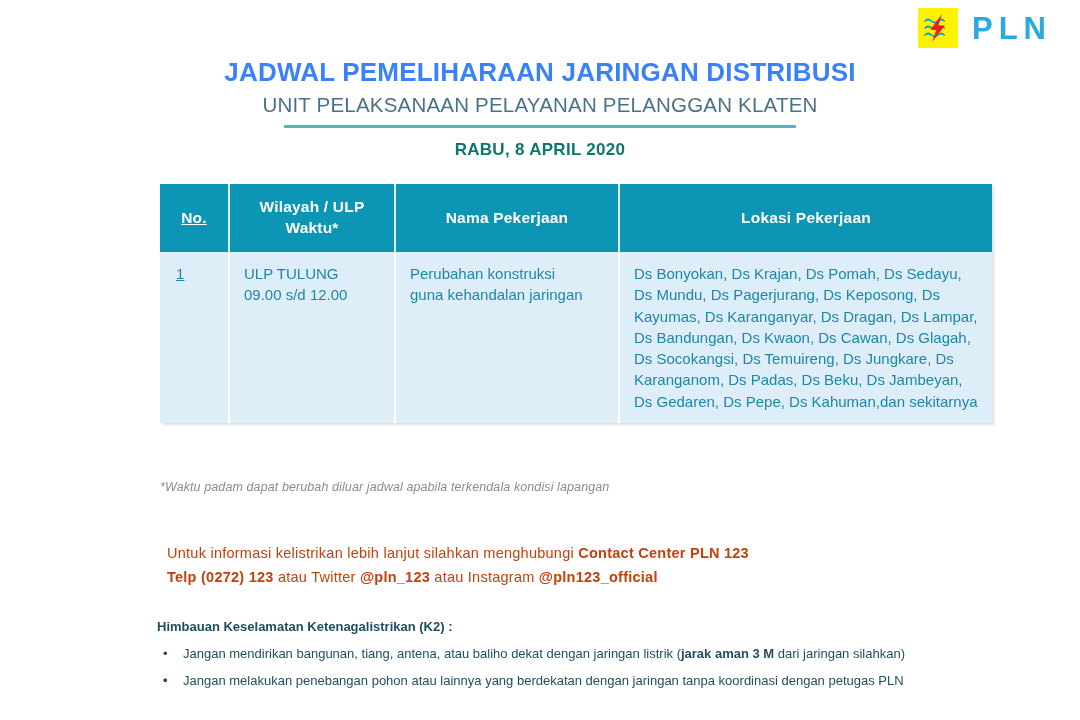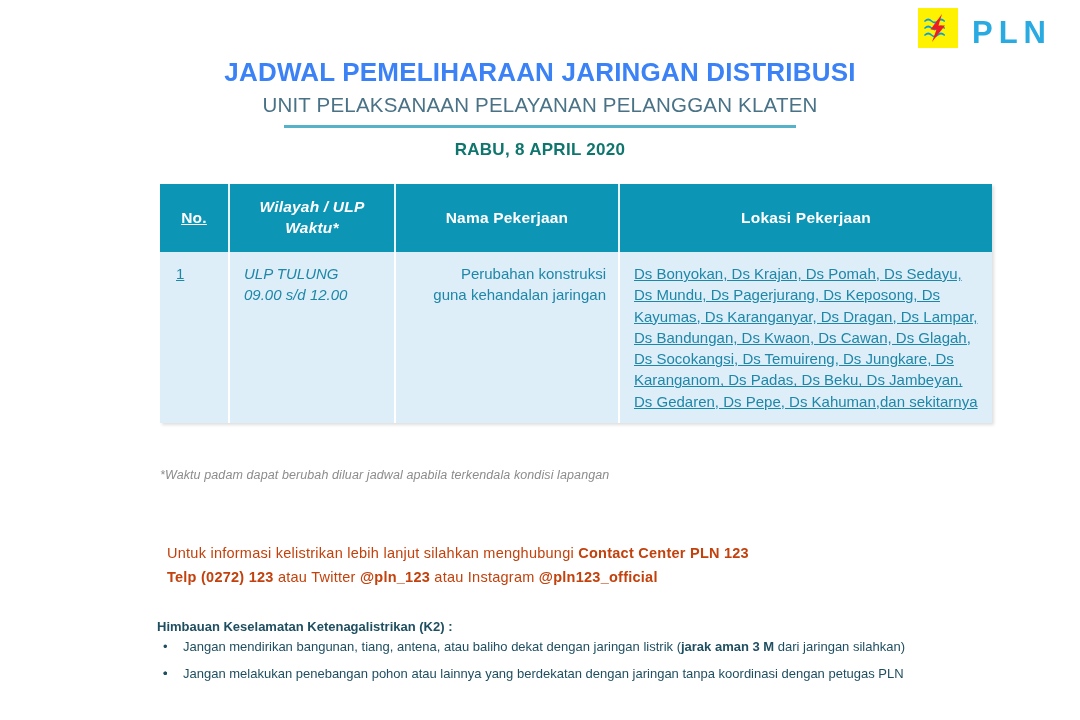--- a/index.html
+++ b/index.html
@@ -14,21 +14,21 @@
     overflow: hidden;
     position: relative;
   }
 
   
   .logo-bar {
     position: absolute;
     top: 8px;
     right: 28px;
     display: flex;
-    align-items: flex-end;
+    align-items: center;
     gap: 14px;
   }
   .logo-mark {
     width: 40px;
     height: 40px;
     background: #fff200;
     position: relative;
     display: block;
   }
   .logo-mark svg { display: block; }
@@ -108,34 +108,34 @@
   .schedule-table th:last-child { border-right: none; }
   .schedule-table td {
     background: #ddeef9;
     color: #1e87a8;
     font-size: 15px;
     vertical-align: top;
     padding: 11px 12px 11px 14px;
     border-right: 2px solid #ffffff;
     line-height: 1.42;
   }
-  .schedule-table td:last-child { border-right: none; text-decoration: underline; }
+  .schedule-table td:last-child { border-right: none; }
   .col-no     { width: 56px;  text-align: left; text-decoration: underline; }
-  .col-ulp    { width: 152px; font-style: italic; }
-  .col-kerja  { width: 210px; text-align: right; }
+  .col-ulp    { width: 152px; }
+  .col-kerja  { width: 210px; }
   .col-lokasi { width: 360px; }
   td.col-no { text-align: left; padding-left: 16px; }
 
   .cell-line { display: block; }
 
   
   .footnote {
     position: absolute;
     left: 160px;
-    top: 468px;
+    top: 480px;
     color: #8c8c8c;
     font-size: 12.5px;
     font-style: italic;
     letter-spacing: 0.1px;
   }
 
   
   .contact {
     position: absolute;
     left: 167px;
@@ -149,21 +149,21 @@
 
   
   .k2 {
     position: absolute;
     left: 157px;
     top: 617px;
     color: #1f4e60;
     font-size: 13px;
     line-height: 1.55;
   }
-  .k2-title { font-weight: bold; margin-bottom: 0; }
+  .k2-title { font-weight: bold; margin-bottom: 7px; }
   .k2-list { list-style: none; margin: 0; padding: 0; }
   .k2-list li {
     position: relative;
     padding-left: 26px;
     margin-bottom: 7px;
     white-space: nowrap;
   }
   .k2-list li .bullet {
     position: absolute;
     left: 6px;

